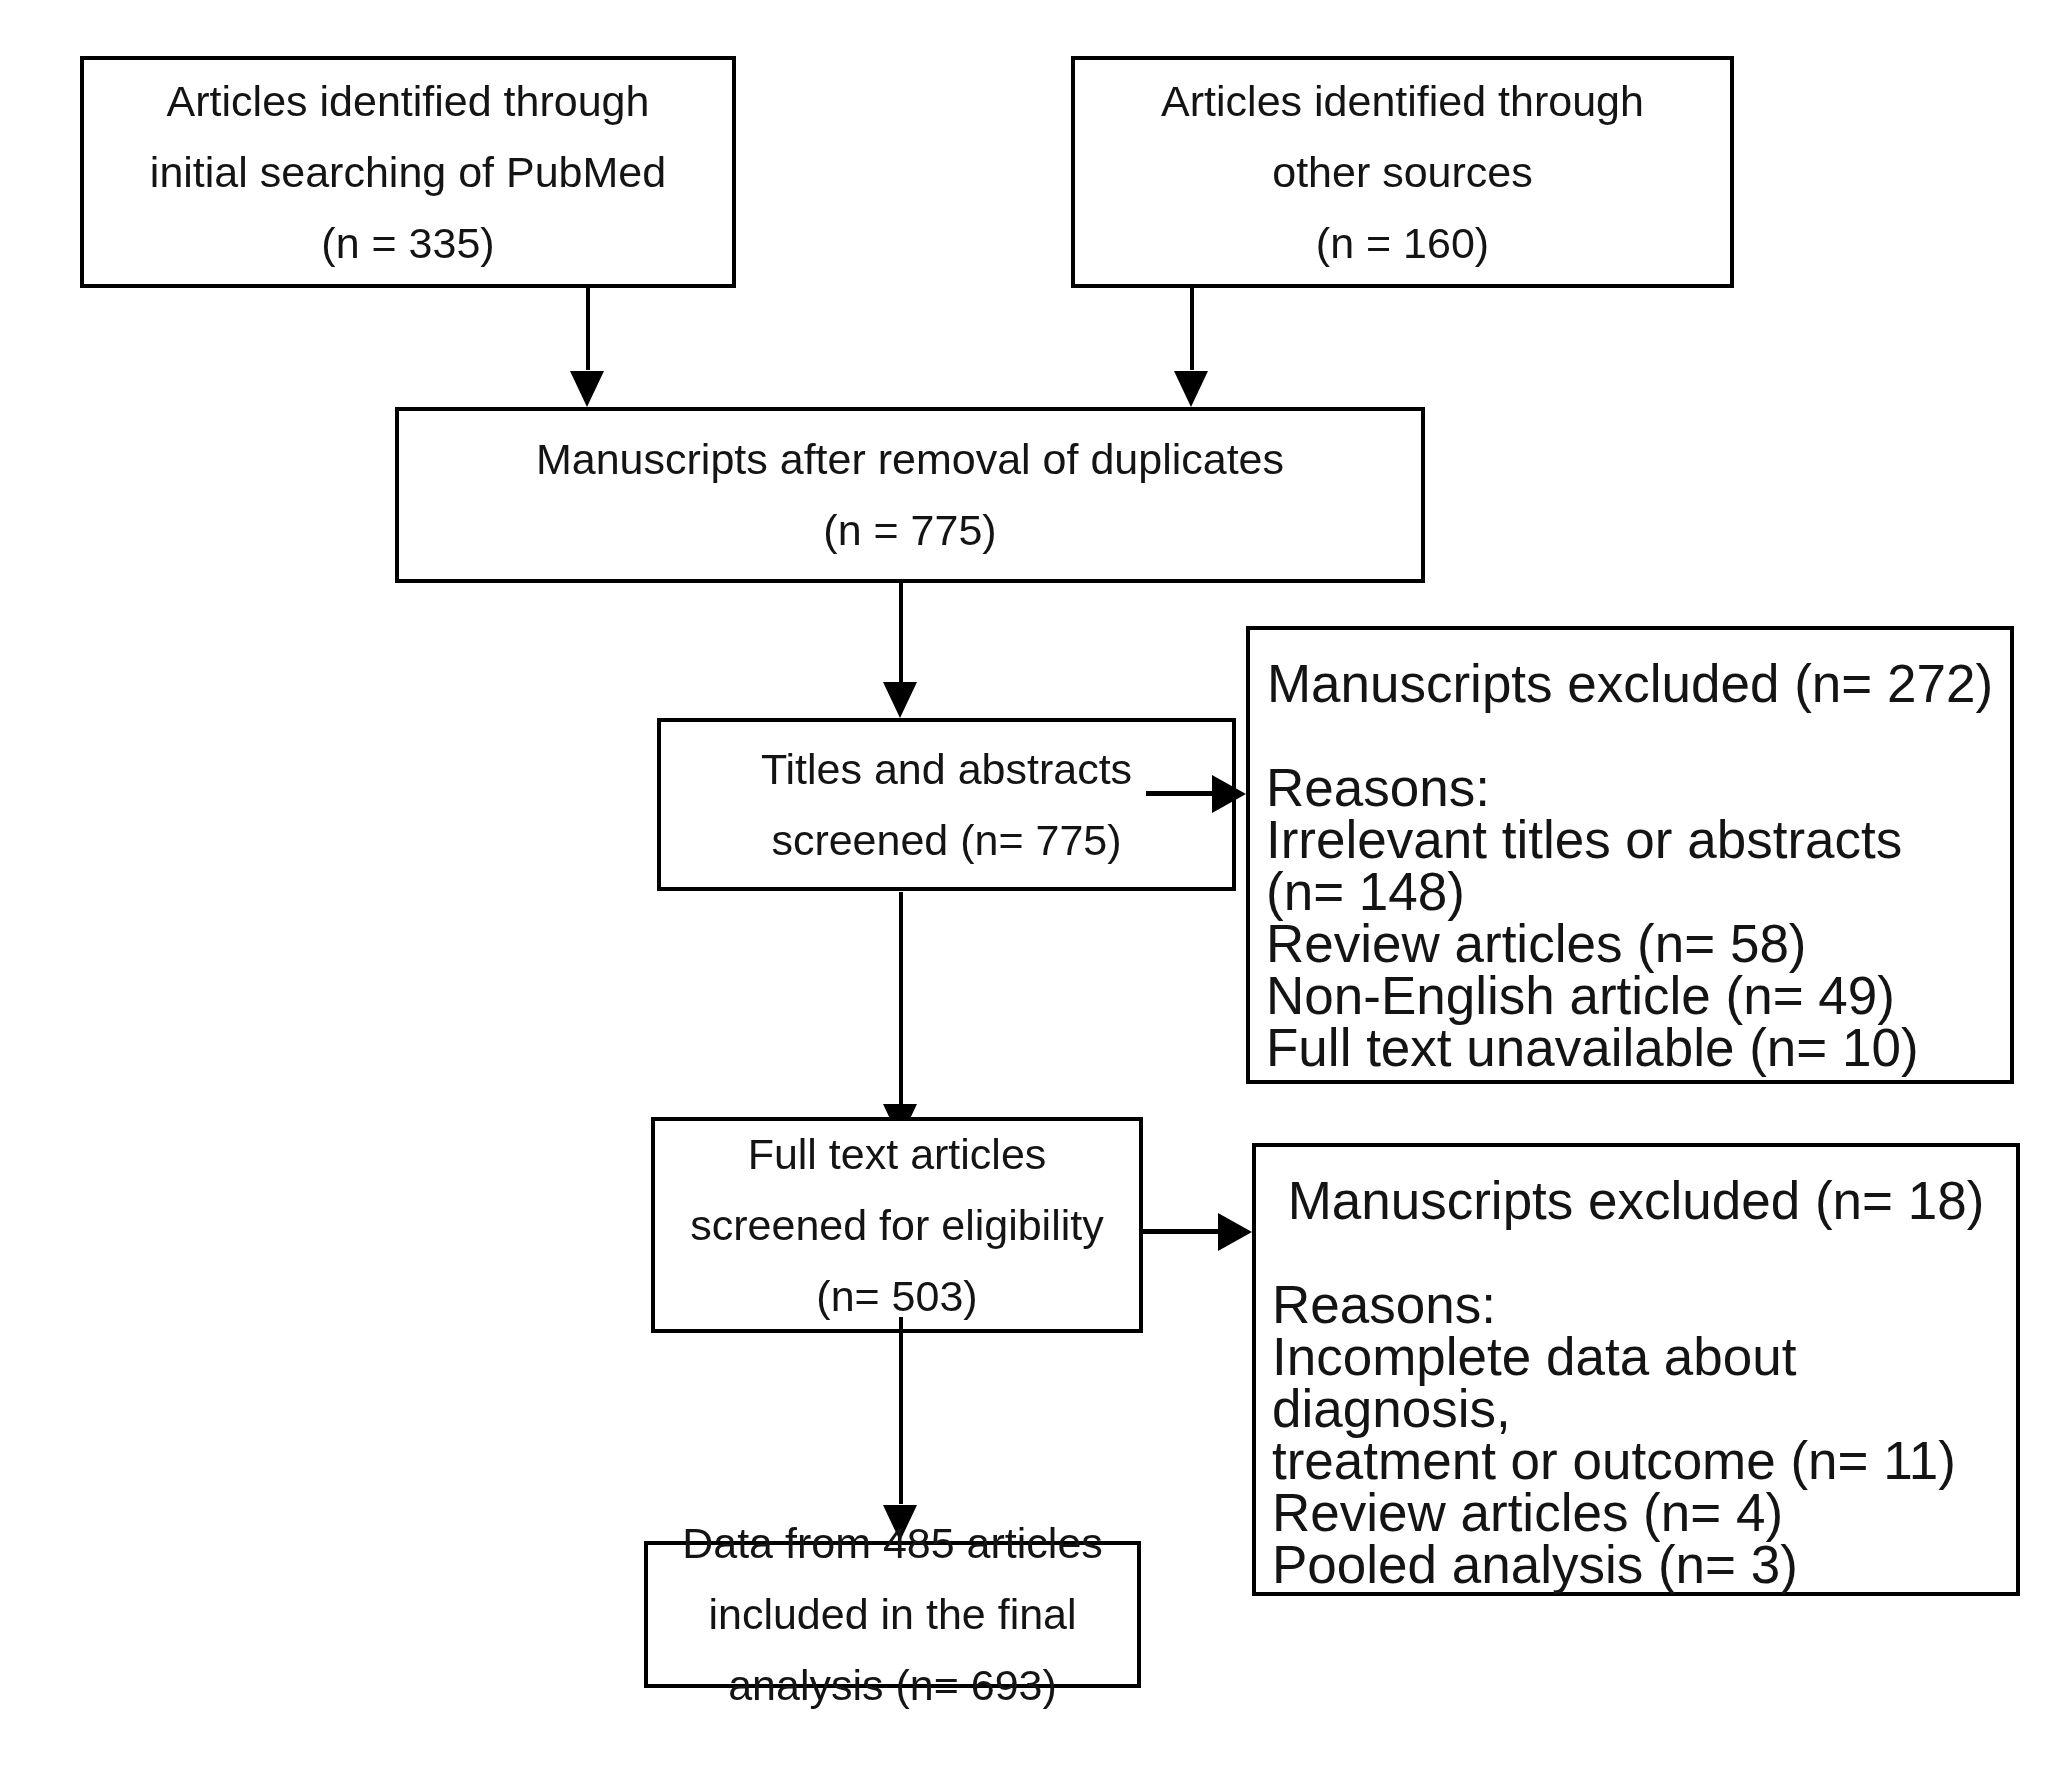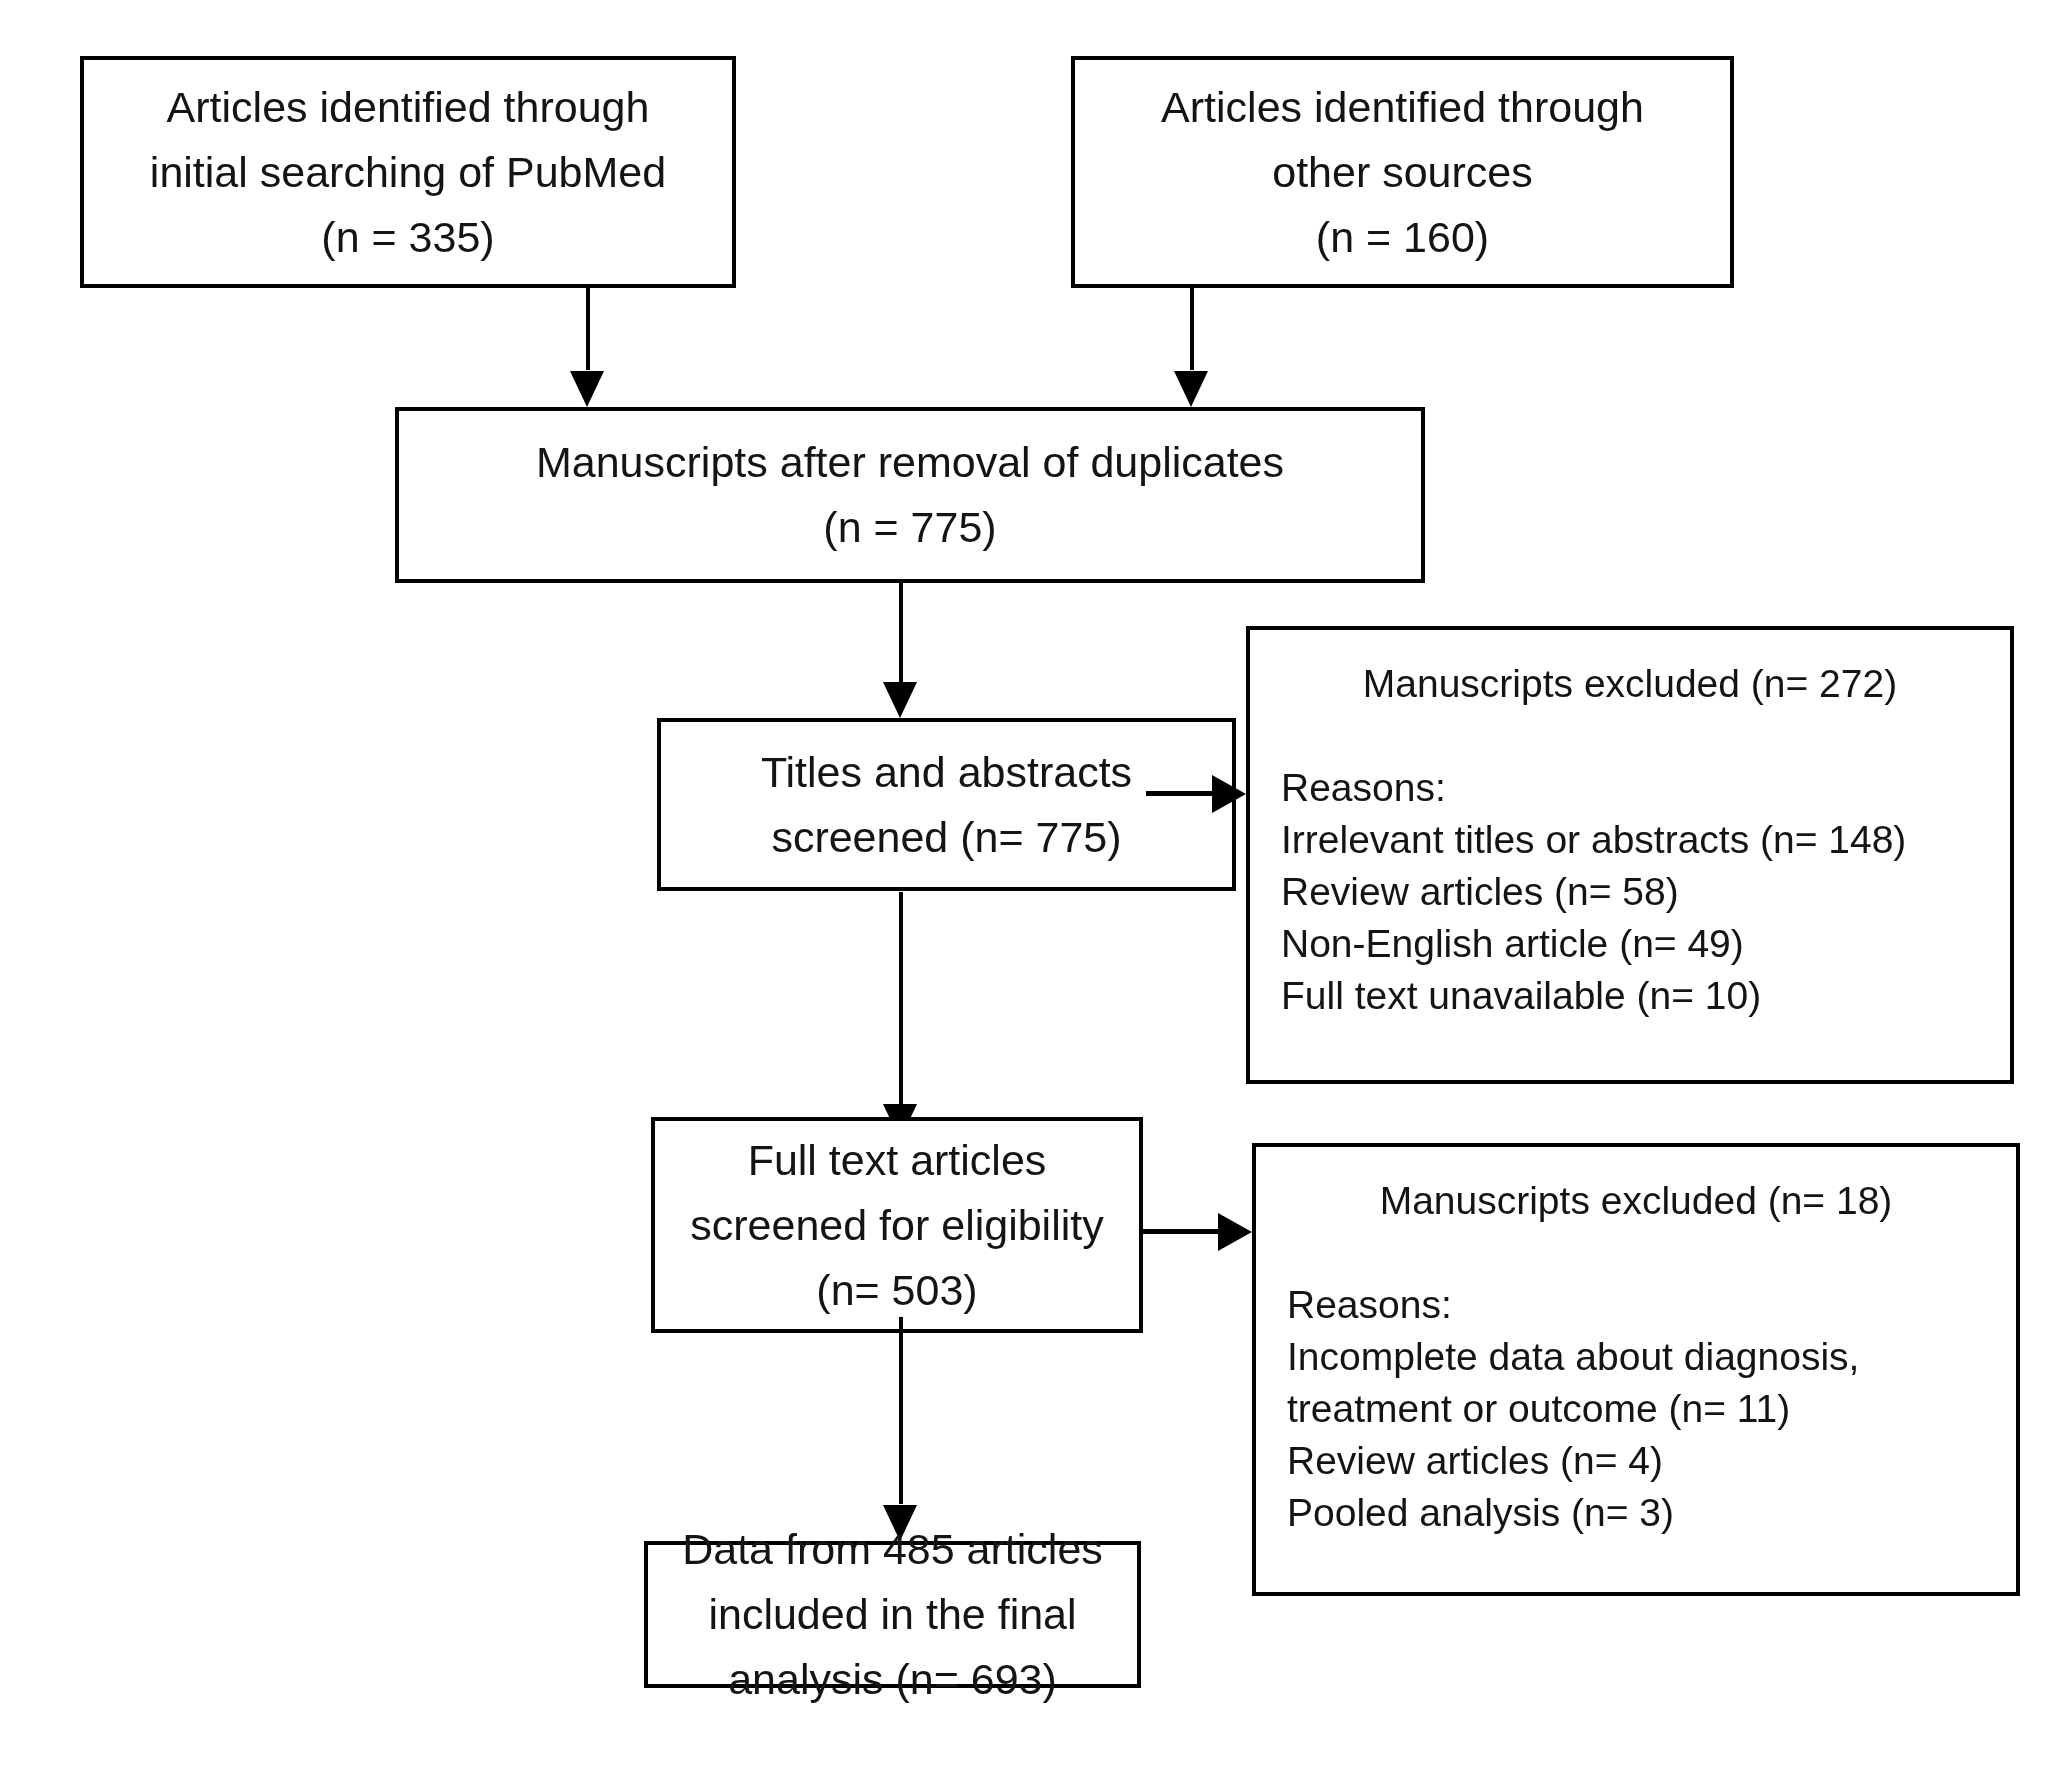--- a/index.html
+++ b/index.html
@@ -22,29 +22,30 @@
     box-sizing: border-box;
     border: 4.9px solid #000000;
     background: #ffffff;
     display: flex;
     flex-direction: column;
     justify-content: center;
     align-items: center;
     text-align: center;
     font-size: 43px;
     line-height: 65px;
+    gap: 6px;
   }
   
   .excl-box {
     position: absolute;
     box-sizing: border-box;
     border: 4.9px solid #000000;
     background: #ffffff;
-    padding: 28px 31px;
-    font-size: 39px;
+    padding: 28px 16px;
+    font-size: 53px;
     line-height: 52px;
     text-align: left;
   }
   .excl-title {
     text-align: center;
     margin-bottom: 52px;
   }
   .excl-line { display: block; }
 
   

